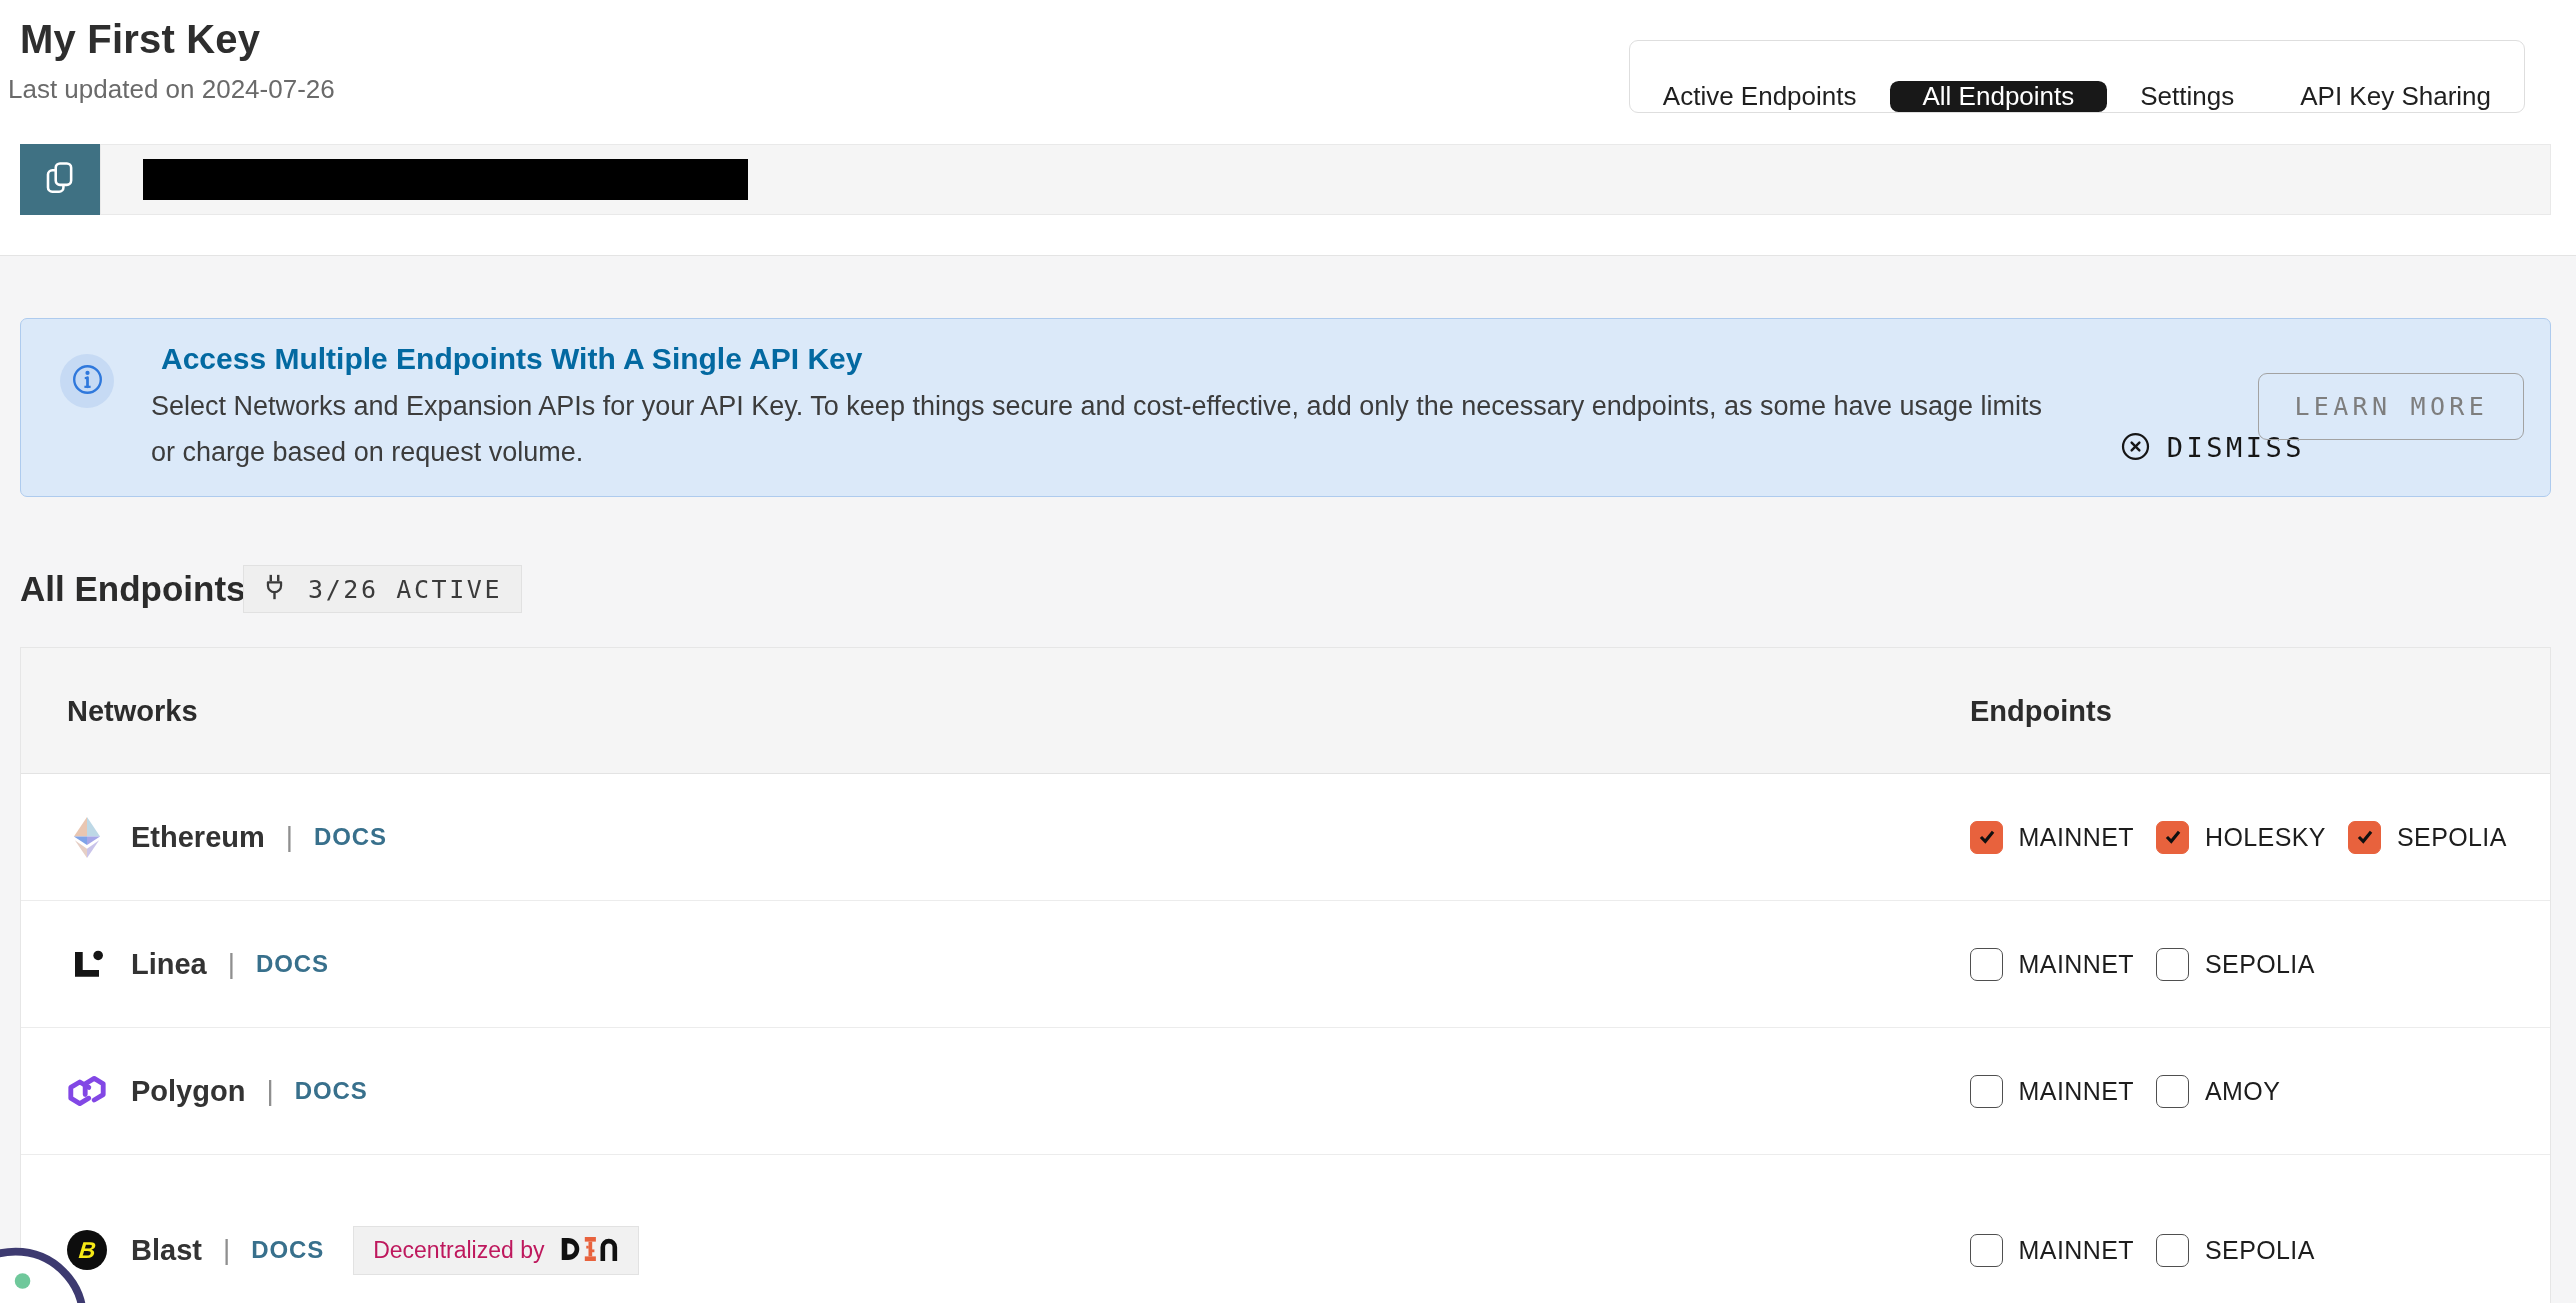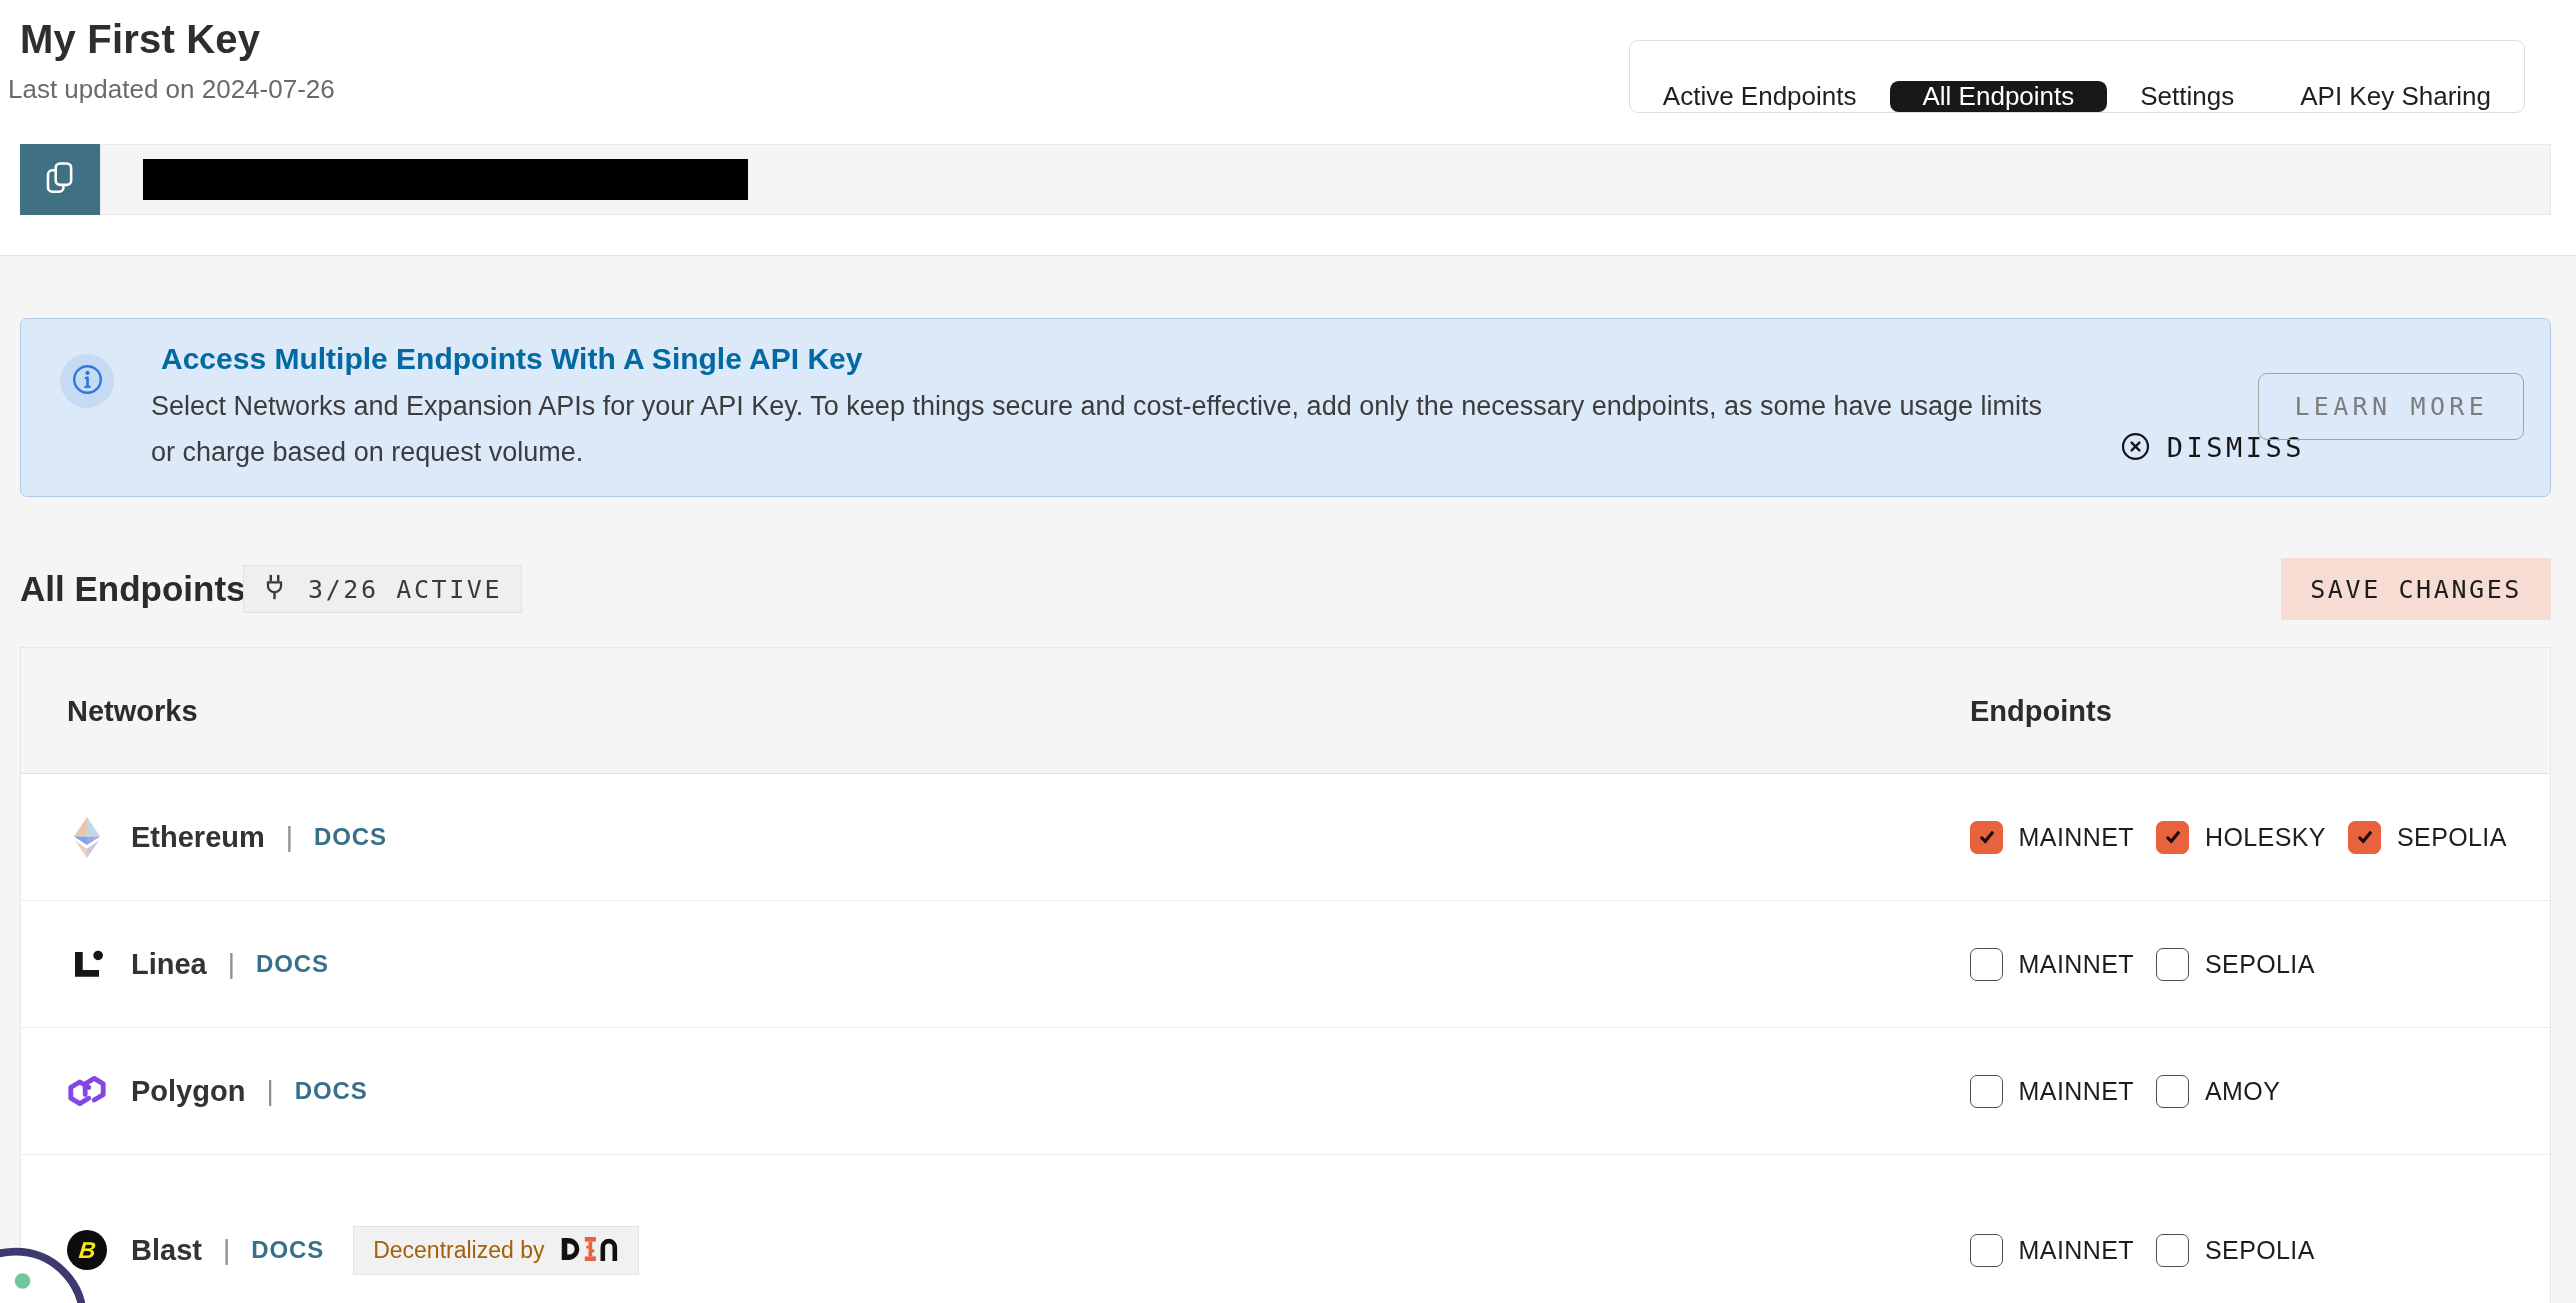--- a/index.html
+++ b/index.html
@@ -52,21 +52,21 @@
   .th.networks { left:46px; } .th.endpoints { left:1949px; }
 
   .trow { position:relative; height:127px; border-bottom:0.9px solid #ececec; display:flex; align-items:center; padding-left:46px; }
   .trow:last-child { border-bottom:none; height:190px; }
   .icon-box { width:40px; height:43px; display:flex; align-items:center; justify-content:center; margin-right:24px; flex:0 0 auto; }
   .net-name { font-size:29px; font-weight:700; color:#333; }
   .sep { margin:0 21px; font-size:28px; color:#8f8f8f; font-weight:300; }
   .docs { font-size:24px; font-weight:600; letter-spacing:0.9px; color:#38708c; text-decoration:none; cursor:pointer; }
   .din-badge { margin-left:29px; height:49px; padding:0 19px; background:#f1f1f1; border:0.9px solid #e2e2e2;
     display:flex; align-items:center; gap:14px; }
-  .din-text { font-size:23px; font-weight:500; color:#a16207; }
+  .din-text { font-size:23px; font-weight:500; color:#be185d; }
 
   .eps { position:absolute; left:1949px; top:0; height:100%; display:flex; align-items:center; }
   .ep { display:flex; align-items:center; margin-right:22.5px; cursor:pointer; }
   .cb { width:33px; height:33px; border:1.7px solid #4f4f4f; border-radius:7px; background:#fff;
     display:flex; align-items:center; justify-content:center; margin-right:15.6px; flex:0 0 auto; }
   .cb svg { visibility:hidden; }
   .cb.on { background:#e8623d; border-color:#e8623d; }
   .cb.on svg { visibility:visible; }
   .ep-label { font-size:25px; color:#1d1d1d; letter-spacing:0.4px; white-space:nowrap; }
 
@@ -141,21 +141,20 @@
     <span>
       <svg width="23" height="29" viewBox="0 0 24 31">
         <line x1="8" y1="2" x2="8" y2="9" stroke="#3b3b3b" stroke-width="2.6"></line>
         <line x1="16" y1="2" x2="16" y2="9" stroke="#3b3b3b" stroke-width="2.6"></line>
         <path d="M5,10 h14 v3.5 a7,7 0 0 1 -14,0 z" fill="none" stroke="#3b3b3b" stroke-width="2.4" stroke-linejoin="round"></path>
         <line x1="12" y1="21" x2="12" y2="28" stroke="#3b3b3b" stroke-width="2.6"></line>
       </svg>
     </span>
     <span class="active-badge-label mono">3/26 ACTIVE</span>
   </div>
-  <button class="save-btn mono">SAVE CHANGES</button>
 
   <div class="table">
     <div class="thead">
       <div class="th networks">Networks</div>
       <div class="th endpoints">Endpoints</div>
     </div>
 
     <div class="trow">
       <span class="icon-box">
         <svg width="38" height="43" viewBox="0 0 40 46">

